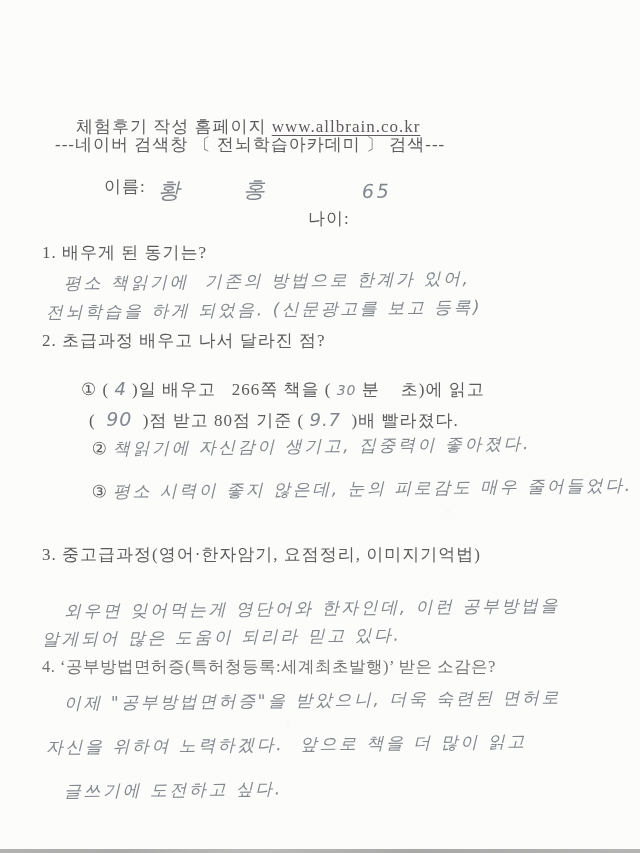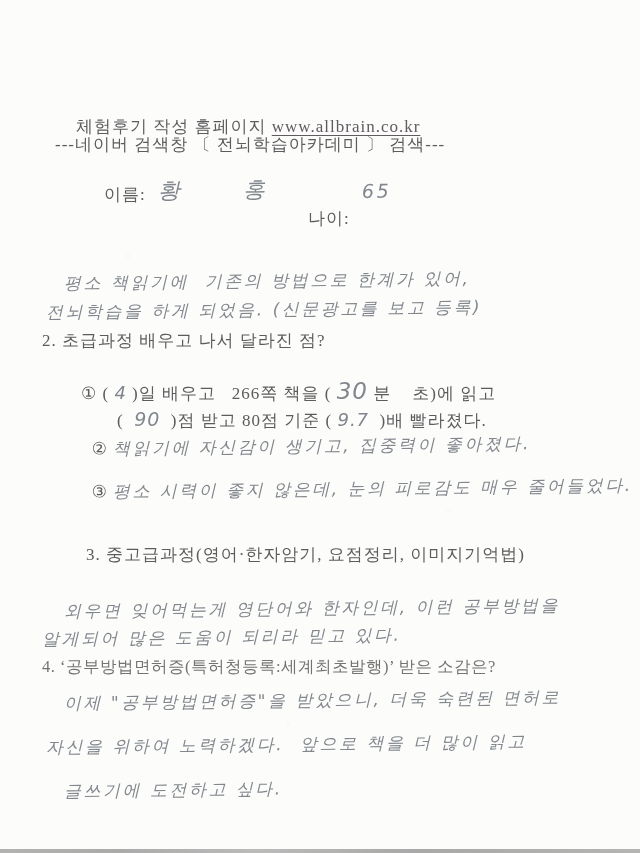--- a/index.html
+++ b/index.html
@@ -85,47 +85,48 @@
 </head>
 <body>
 
 <div class="paper">
 
   <div class="line printed" style="left:55px; top:95px;">
     <span>체험후기 작성 홈페이지 </span><span class="url">www.allbrain.co.kr</span>
   </div>
   <div class="line printed" style="left:55px; top:133px;">---네이버 검색창 〔 전뇌학습아카데미 〕 검색---</div>
 
-  <div class="line printed" style="left:104px; top:183px;text-align:center;">이름:</div>
+  <div class="line printed" style="left:104px; top:175px;text-align:center;">이름:</div>
   <div class="line hand hand-name" style="left:158px; top:176px;">황 홍</div>
   <div class="line printed" style="left:308px; top:183px;margin-top:24px;">나이:</div>
   <div class="line hand" style="left:362px; top:180px; font-size:19px;">65</div>
 
+  <div class="line printed" style="left:42px; top:241px;">1. 배우게 된 동기는?</div>
   <div class="line hand" style="left:64px; top:272px;">평소 책읽기에  기존의 방법으로 한계가 있어,</div>
   <div class="line hand" style="left:46px; top:301px;">전뇌학습을 하게 되었음. (신문광고를 보고 등록)</div>
 
   <div class="line printed" style="left:42px; top:329px;">2. 초급과정 배우고 나서 달라진 점?</div>
 
   <div class="line printed" style="left:60px; top:358px;">
-    <span>① ( </span><span class="hand-inline" style="font-size:18px;">4</span><span> )일 배우고   266쪽 책을 ( </span><span class="hand-inline" style="font-size:23px;">30</span><span> 분    초)에 읽고</span>
+    <span>① ( </span><span class="hand-inline" style="font-size:18px;">4</span><span> )일 배우고   266쪽 책을 ( </span><span class="hand-inline" style="font-size:14px;">30</span><span> 분    초)에 읽고</span>
   </div>
 
-  <div class="line printed" style="left:96px; top:388px;">
+  <div class="line printed" style="left:68px; top:388px;">
     <span>(  </span><span class="hand-inline" style="font-size:19px;">90</span><span>  )점 받고 80점 기준 ( </span><span class="hand-inline" style="font-size:18px;">9.7</span><span>  )배 빨라졌다.</span>
   </div>
 
   <div class="line hand" style="left:60px; top:418px;">
     <span class="marker">②</span><span>책읽기에 자신감이 생기고, 집중력이 좋아졌다.</span>
   </div>
 
   <div class="line hand" style="left:60px; top:461px;">
     <span class="marker">③</span><span>평소 시력이 좋지 않은데, 눈의 피로감도 매우 줄어들었다.</span>
   </div>
 
-  <div class="line printed" style="left:42px; top:543px;margin-left:44px;">3. 중고급과정(영어·한자암기, 요점정리, 이미지기억법)</div>
+  <div class="line printed" style="left:42px; top:543px;">3. 중고급과정(영어·한자암기, 요점정리, 이미지기억법)</div>
   <div class="line hand" style="left:64px; top:600px;">외우면 잊어먹는게 영단어와 한자인데, 이런 공부방법을</div>
   <div class="line hand" style="left:42px; top:628px;">알게되어 많은 도움이 되리라 믿고 있다.</div>
 
   <div class="line printed-sm" style="left:42px; top:656px;">4. ‘공부방법면허증(특허청등록:세계최초발행)’ 받은 소감은?</div>
   <div class="line hand" style="left:64px; top:692px;">이제 "공부방법면허증"을 받았으니, 더욱 숙련된 면허로</div>
   <div class="line hand" style="left:46px; top:736px;">자신을 위하여 노력하겠다.  앞으로 책을 더 많이 읽고</div>
   <div class="line hand" style="left:64px; top:780px;">글쓰기에 도전하고 싶다.</div>
 
   <div class="scan-edge"></div>
 </div>

